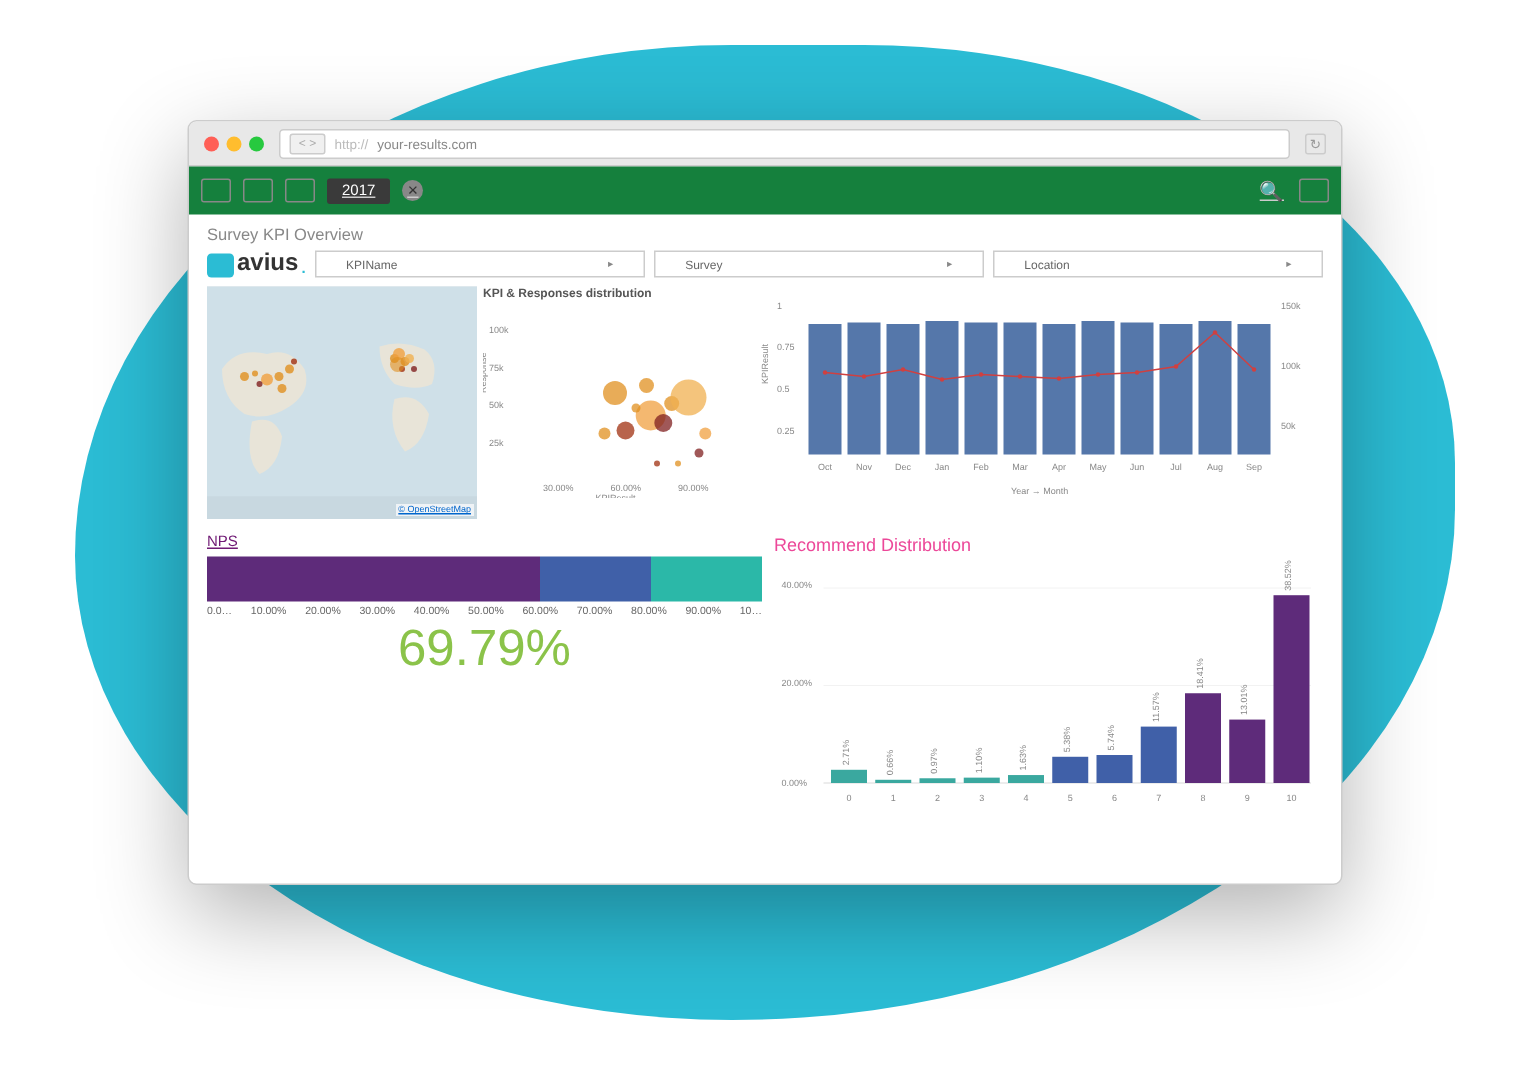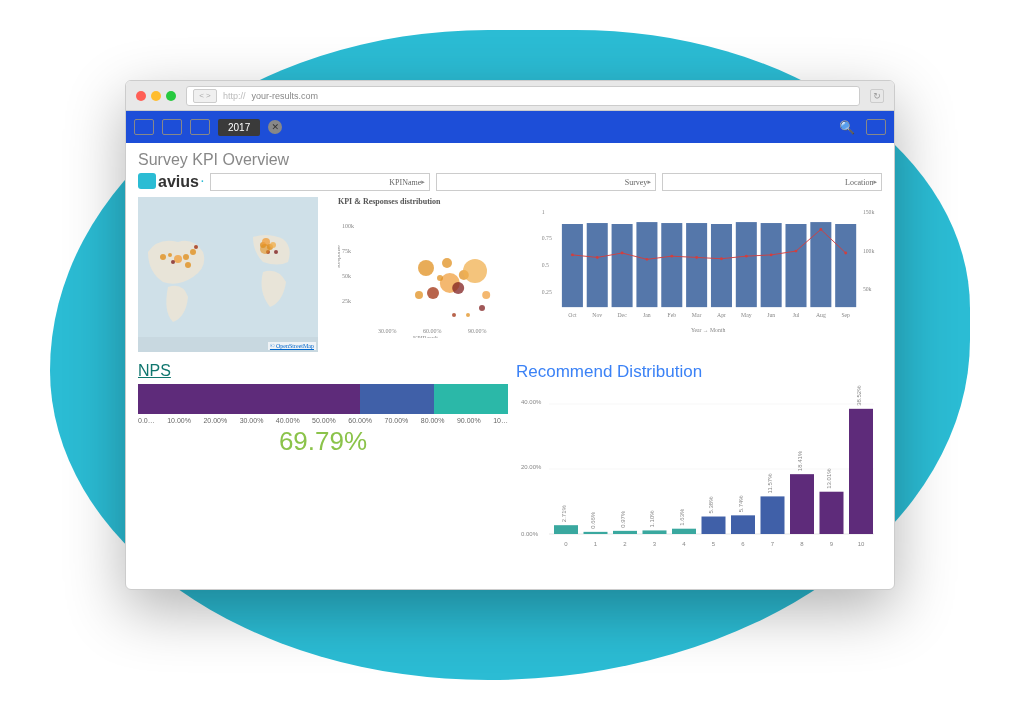--- a/index.html
+++ b/index.html
@@ -9,54 +9,54 @@
 .titlebar { height: 30px; background: #e8e8e8; border-bottom: 1px solid #ccc; display: flex; align-items: center; padding: 0 10px; gap: 10px; }
 .dots { display: flex; gap: 5px; }
 .dot { width: 10px; height: 10px; border-radius: 50%; }
 .dot-r { background: #ff5f56; }
 .dot-y { background: #ffbd2e; }
 .dot-g { background: #27c93f; }
 .url-bar { flex: 1; height: 20px; background: #fff; border: 1px solid #ccc; border-radius: 3px; display: flex; align-items: center; padding: 0 6px; gap: 6px; font-size: 9px; color: #888; }
 .nav-arrows { width: 24px; height: 14px; background: #f0f0f0; border: 1px solid #ccc; border-radius: 2px; font-size: 8px; display: flex; align-items: center; justify-content: center; color: #aaa; }
 .http { color: #bbb; }
 .reload { width: 14px; height: 14px; border: 1px solid #ccc; border-radius: 2px; display: flex; align-items: center; justify-content: center; font-size: 9px; color: #999; }
-.toolbar { height: 26px; background: #1d4ed8; display: flex; align-items: center; padding: 16px 8px; gap: 8px; color: #ccc; font-size: 10px; }
+.toolbar { height: 26px; background: #15803d; display: flex; align-items: center; padding: 16px 8px; gap: 8px; color: #ccc; font-size: 10px; text-decoration: underline; }
 .tb-icon { width: 20px; height: 16px; border: 1px solid #888; border-radius: 2px; position: relative; }
 .tb-icon::before, .tb-icon::after { content:''; position:absolute; background:#888; }
 .year-chip { background: #3a3a3a; padding: 3px 10px; border-radius: 2px; color: #fff; font-size: 10px; }
 .clear-icon { width: 14px; height: 14px; background: #888; border-radius: 50%; display: flex; align-items: center; justify-content: center; color: #333; font-size: 9px; }
 .tb-right { margin-left: auto; display: flex; gap: 10px; align-items: center; }
 .content { padding: 8px 12px; height: calc(100% - 56px); overflow: hidden; }
-.page-title { font-size: 16px; color: #888; margin-bottom: 4px; }
+.page-title { font-size: 11px; color: #888; margin-bottom: 4px; }
 .filters { display: flex; gap: 6px; align-items: center; margin-bottom: 6px; }
-.logo { display: flex; align-items: flex-start; gap: 2px; font-weight: bold; font-size: 16px; color: #333; }
+.logo { display: flex; align-items: flex-end; gap: 2px; font-weight: bold; font-size: 16px; color: #333; }
 .logo-icon { width: 18px; height: 16px; background: #2bbcd4; border-radius: 3px; position: relative; }
-.filter-box { flex: 1; border: 1px solid #ccc; height: 18px; display: flex; align-items: center; padding: 0 4px; font-size: 8px; color: #666; justify-content: flex-end; font-family: Liberation Serif, serif; }
+.filter-box { flex: 1; border: 1px solid #ccc; height: 18px; display: flex; align-items: center; padding: 0 20px; font-size: 8px; color: #666; justify-content: space-between; }
 .filter-arrow { font-size: 7px; color: #888; }
-.row1 { display: flex; gap: 20px; height: 155px; font-family: Liberation Serif, serif; }
+.row1 { display: flex; gap: 4px; height: 155px; }
 .panel { border: none; }
 .map-panel { width: 180px; background: #c8d8e0; position: relative; }
 .scatter-panel { width: 180px; position: relative; }
 .bar-panel { flex: 1; position: relative; }
 .chart-title { font-size: 8px; color: #555; margin-bottom: 2px; font-weight: bold; }
 .map-svg { width: 100%; height: 140px; }
 .map-attrib { position: absolute; bottom: 2px; right: 2px; font-size: 6px; color: #0066cc; text-decoration: underline; background: rgba(255,255,255,0.7); padding: 1px 2px; }
 .scatter-svg { width: 100%; height: 130px; }
 .axis-label { font-size: 6px; fill: #888; }
 .kpi-bars-svg { width: 100%; height: 140px; }
 .row2 { display: flex; gap: 8px; margin-top: 10px; height: 200px; }
 .nps-panel { width: 370px; }
-.nps-title { font-size: 16px; color: #0f766e; margin-bottom: 4px; text-decoration: underline; }
+.nps-title { font-size: 10px; color: #701a75; margin-bottom: 4px; text-decoration: underline; }
 .nps-bar-container { width: 100%; height: 30px; display: flex; border: none; }
 .nps-seg { height: 100%; }
 .nps-axis { display: flex; justify-content: space-between; font-size: 7px; color: #666; margin-top: 3px; }
 .recommend-label { text-align: center; font-size: 11px; color: #777; margin-top: 30px; }
-.recommend-val { text-align: center; font-size: 26px; color: #8bc34a; font-weight: 300; margin-top: 2px; }
+.recommend-val { text-align: center; font-size: 34px; color: #8bc34a; font-weight: 300; margin-top: 2px; }
 .dist-panel { flex: 1; }
-.dist-title { font-size: 17px; color: #3b82f6; margin-bottom: 2px; }
+.dist-title { font-size: 12px; color: #ec4899; margin-bottom: 2px; }
 .dist-svg { width: 100%; height: 175px; }
 </style>
 </head>
 <body>
 
 <div class="blob"></div>
 
 <div class="window">
 
   <div class="titlebar">

